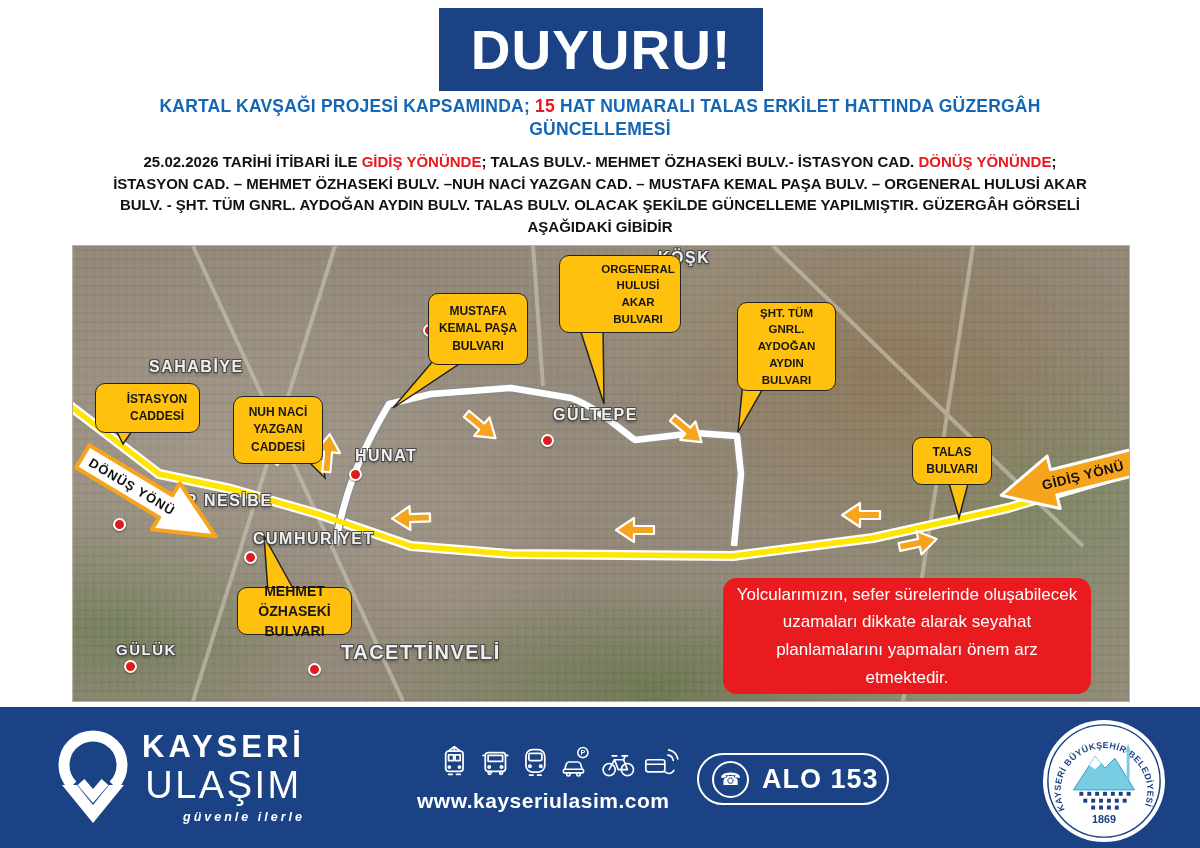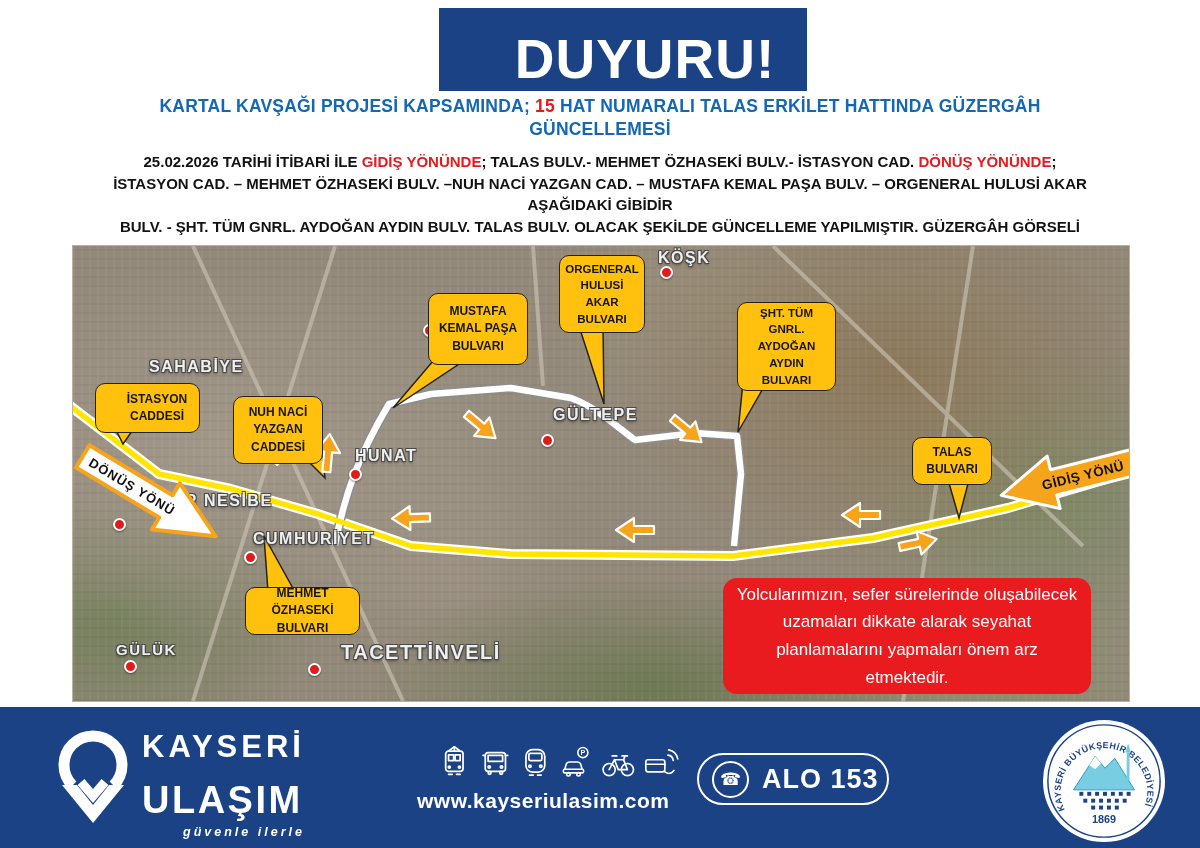--- a/index.html
+++ b/index.html
@@ -1,22 +1,22 @@
 <!DOCTYPE html>
 <html><head>
 <meta charset="utf-8">
 <style>
   html,body{margin:0;padding:0;background:#fff;}
   .page{position:relative;width:1200px;height:848px;background:#fff;overflow:hidden;
         font-family:"Liberation Sans",sans-serif;}
 
   
   .banner{position:absolute;left:439px;top:8px;width:324px;height:83px;background:#1A4285;
-          color:#fff;display:flex;align-items:flex-end;justify-content:center;
-          font-size:55px;font-weight:800;letter-spacing:1px;padding-left:44px;}
+          color:#fff;display:flex;align-items:center;justify-content:center;
+          font-size:55px;font-weight:800;letter-spacing:1px;}
 
   
   .heading{position:absolute;left:0;top:95px;width:100%;text-align:center;
            font-weight:800;font-size:17.5px;line-height:23px;color:#1467B4;letter-spacing:.2px;}
   .red{color:#E8191C;}
   .bodytext{position:absolute;left:0;top:151px;width:100%;text-align:center;
             font-weight:700;font-size:15px;line-height:21.5px;color:#121212;}
 
   
   .map{position:absolute;left:72px;top:245px;width:1056px;height:455px;overflow:hidden;
@@ -45,21 +45,21 @@
            font-weight:800;color:#161616;white-space:pre-line;line-height:1.45;}
   .big-arrow{position:absolute;z-index:6;}
   .notice{position:absolute;left:650px;top:332px;width:368px;height:116px;background:#EA1B1E;border-radius:14px;
           color:#fff;display:flex;align-items:center;justify-content:center;text-align:center;
           font-size:17px;font-weight:400;line-height:1.62;white-space:pre-line;z-index:7;}
 
   
   .footer{position:absolute;left:0;top:707px;width:1200px;height:141px;background:#1A4285;color:#fff;}
   .brand{position:absolute;left:142px;top:24px;line-height:1;}
   .brand .l1{font-size:31px;font-weight:800;letter-spacing:4px;}
-  .brand .l2{font-size:38px;font-weight:700;letter-spacing:2.5px;margin-top:19px;}
+  .brand .l2{font-size:38px;font-weight:400;letter-spacing:2.5px;margin-top:4px;text-align:center;}
   .brand .tagline{font-size:12.5px;font-weight:700;font-style:italic;letter-spacing:3px;
                   text-align:right;margin-top:7px;}
   .transport-icons{position:absolute;left:437px;top:33px;width:242px;display:flex;gap:6px;
                    justify-content:center;align-items:flex-end;}
   .transport-icons svg{display:block;}
   .website{position:absolute;left:417px;top:82px;width:282px;
            font-size:21px;font-weight:800;letter-spacing:.5px;}
   .alo{position:absolute;left:697px;top:46px;width:192px;height:52px;border:2.5px solid #fff;
        border-radius:28px;display:flex;align-items:center;gap:13px;padding-left:13px;box-sizing:border-box;}
   .alo .phone{width:33px;height:33px;border:2px solid #fff;border-radius:50%;display:flex;
@@ -77,22 +77,22 @@
   </div>
 
   <div class="heading">
     <div><span>KARTAL KAVŞAĞI PROJESİ KAPSAMINDA; </span><span class="red">15</span><span> HAT NUMARALI TALAS ERKİLET HATTINDA GÜZERGÂH</span></div>
     <div>GÜNCELLEMESİ</div>
   </div>
 
   <div class="bodytext">
     <div><span>25.02.2026 TARİHİ İTİBARİ İLE </span><span class="red">GİDİŞ YÖNÜNDE</span><span>; TALAS BULV.- MEHMET ÖZHASEKİ BULV.- İSTASYON CAD. </span><span class="red">DÖNÜŞ YÖNÜNDE</span><span>;</span></div>
     <div>İSTASYON CAD. – MEHMET ÖZHASEKİ BULV. –NUH NACİ YAZGAN CAD. – MUSTAFA KEMAL PAŞA BULV. – ORGENERAL HULUSİ AKAR</div>
+    <div>BULV. - ŞHT. TÜM GNRL. AYDOĞAN AYDIN BULV.  TALAS BULV. OLACAK ŞEKİLDE GÜNCELLEME YAPILMIŞTIR. GÜZERGÂH GÖRSELİ</div>
     <div>AŞAĞIDAKİ GİBİDİR</div>
-    <div>BULV. - ŞHT. TÜM GNRL. AYDOĞAN AYDIN BULV.  TALAS BULV. OLACAK ŞEKİLDE GÜNCELLEME YAPILMIŞTIR. GÜZERGÂH GÖRSELİ</div>
   </div>
 
   <div class="map">
     <div class="texture"></div>
 
     <svg class="overlay" width="1056" height="455" viewBox="0 0 1056 455">
 
       <g stroke="#c9c2b2" stroke-width="4" opacity=".65" fill="none">
         <path d="M120,0 L330,455"></path>
         <path d="M262,0 L120,455"></path>
@@ -152,32 +152,32 @@
     <div class="dot" style="left:235px;top:417px;"></div>
 
     <div class="callout" style="left:22px;top:137px;width:84px;height:48px;font-size:12px;padding-left:19px;">İSTASYON
 CADDESİ</div>
     <div class="callout" style="left:160px;top:150px;width:88px;height:66px;font-size:12px;">NUH NACİ
 YAZGAN
 CADDESİ</div>
     <div class="callout" style="left:355px;top:47px;width:98px;height:70px;font-size:12px;">MUSTAFA
 KEMAL PAŞA
 BULVARI</div>
-    <div class="callout" style="left:486px;top:9px;width:84px;height:76px;font-size:11.5px;">ORGENERAL
+    <div class="callout" style="left:486px;top:9px;width:84px;height:76px;font-size:11.5px;padding-left:36px;">ORGENERAL
 HULUSİ
 AKAR
 BULVARI</div>
     <div class="callout" style="left:664px;top:56px;width:97px;height:87px;font-size:11.5px;">ŞHT. TÜM
 GNRL.
 AYDOĞAN
 AYDIN
 BULVARI</div>
     <div class="callout" style="left:839px;top:191px;width:78px;height:46px;font-size:12px;">TALAS
 BULVARI</div>
-    <div class="callout" style="left:172px;top:341px;width:113px;height:46px;font-size:12px;">MEHMET ÖZHASEKİ
+    <div class="callout" style="left:164px;top:341px;width:113px;height:46px;font-size:14px;">MEHMET ÖZHASEKİ
 BULVARI</div>
 
     <svg class="big-arrow" style="left:4px;top:180px;transform:rotate(31deg);transform-origin:10px 33px;" width="170" height="66" viewBox="0 0 170 66">
       <path d="M5,20 L102,20 L102,6 L160,33 L102,60 L102,46 L5,46 Z" fill="#ffffff" stroke="#F7A41D" stroke-width="4" stroke-linejoin="round"></path>
       <text x="14" y="38" font-size="13" font-weight="800" fill="#111" letter-spacing="1">DÖNÜŞ YÖNÜ</text>
     </svg>
 
     <svg class="big-arrow" style="left:922px;top:198px;transform:rotate(-14deg);" width="160" height="66" viewBox="0 0 160 66">
       <path d="M155,20 L58,20 L58,6 L4,33 L58,60 L58,46 L155,46 Z" fill="#F7A41D" stroke="#fff" stroke-width="3" stroke-linejoin="round"></path>
       <text x="46" y="38" font-size="13.5" font-weight="800" fill="#111" letter-spacing=".5">GİDİŞ YÖNÜ</text>

